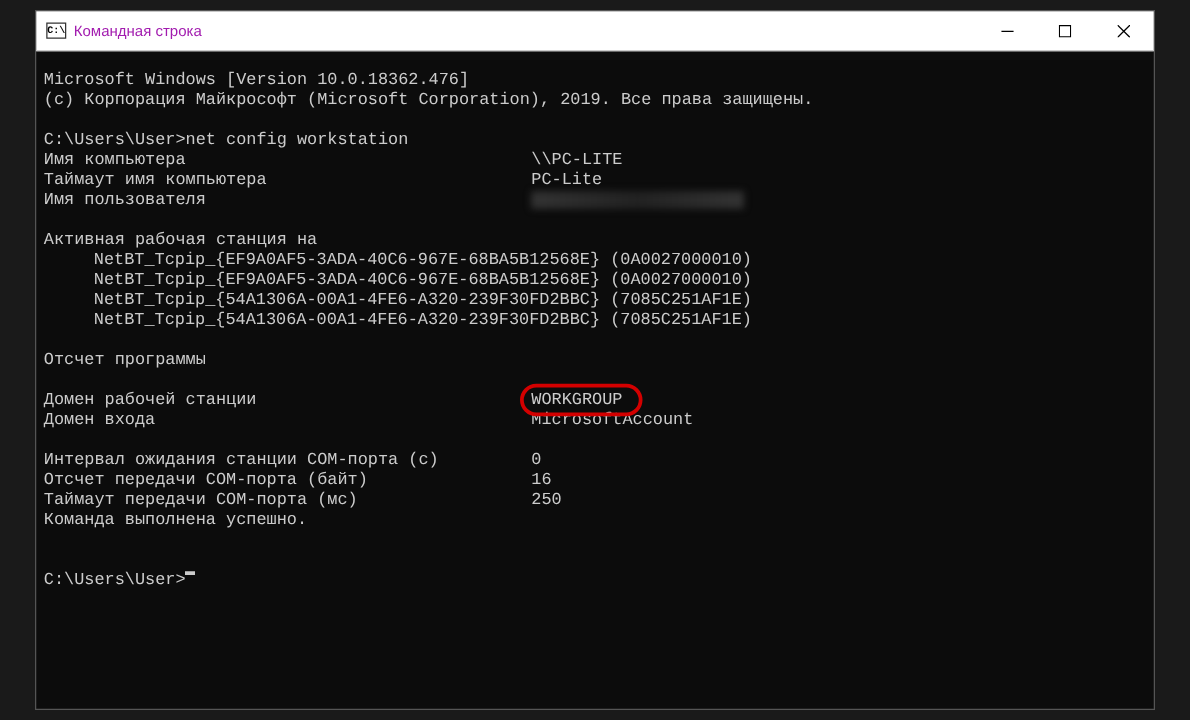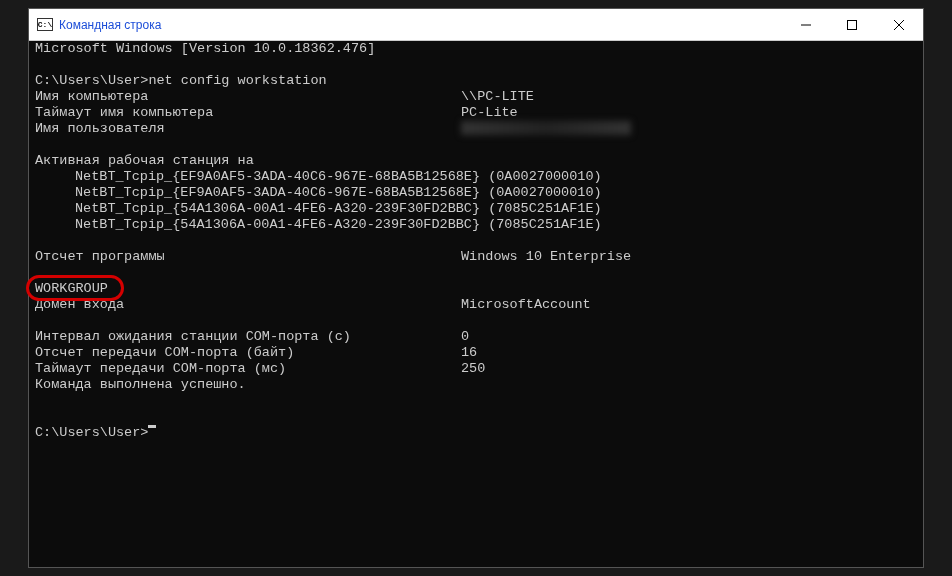--- a/index.html
+++ b/index.html
@@ -42,49 +42,49 @@
     align-items: center;
     justify-content: center;
     font-size: 8px;
     font-weight: bold;
     color: #000;
     line-height: 1;
   }
   .title-text {
     font-family: 'Segoe UI', Tahoma, sans-serif;
     font-size: 12px;
-    color: #1d4ed8;
+    color: #a21caf;
   }
   .window-controls {
     display: flex;
     height: 100%;
   }
   .win-btn {
     width: 46px;
     height: 100%;
     display: flex;
     align-items: center;
     justify-content: center;
     font-family: 'Segoe UI', sans-serif;
     font-size: 11px;
     color: #000;
     cursor: pointer;
   }
   .win-btn.close { width: 48px; }
   .terminal {
-    padding: 0 6px;
+    padding: 16px 6px;
     font-size: 13.5px;
     line-height: 16px;
     color: #ccc;
     white-space: nowrap;
   }
   .terminal .row { height: 16px; }
   .blank { height: 16px; }
   .prompt-line { display: flex; }
-  .kv { display: flex; gap: 36px; }
+  .kv { display: flex; }
   .kv .label { width: 390px; }
   .indent { padding-left: 40px; }
   .blur {
     display: inline-block;
     width: 170px;
     height: 14px;
     filter: blur(3px);
     background: linear-gradient(90deg, #333 0%, #222 50%, #333 100%);
     vertical-align: middle;
   }
@@ -135,20 +135,21 @@
         <svg width="10" height="10" viewBox="0 0 10 10">
             <line x1="0" y1="0" x2="10" y2="10" stroke="#000" stroke-width="1"></line>
             <line x1="10" y1="0" x2="0" y2="10" stroke="#000" stroke-width="1"></line>
           </svg>
       </div>
     </div>
   </div>
 
   <div class="terminal">
     <div class="row">Microsoft Windows [Version 10.0.18362.476]</div>
+    <div class="row">(c) Корпорация Майкрософт (Microsoft Corporation), 2019. Все права защищены.</div>
     <div class="blank"></div>
     <div class="row prompt-line">
       <span>C:\Users\User&gt;</span>
         <span>net config workstation</span>
     </div>
     <div class="row kv">
       <span class="label">Имя компьютера</span>
       <span>\\PC-LITE</span>
     </div>
     <div class="row kv">
@@ -161,24 +162,24 @@
     </div>
     <div class="blank"></div>
     <div class="row">Активная рабочая станция на</div>
     <div class="row indent">NetBT_Tcpip_{EF9A0AF5-3ADA-40C6-967E-68BA5B12568E} (0A0027000010)</div>
     <div class="row indent">NetBT_Tcpip_{EF9A0AF5-3ADA-40C6-967E-68BA5B12568E} (0A0027000010)</div>
     <div class="row indent">NetBT_Tcpip_{54A1306A-00A1-4FE6-A320-239F30FD2BBC} (7085C251AF1E)</div>
     <div class="row indent">NetBT_Tcpip_{54A1306A-00A1-4FE6-A320-239F30FD2BBC} (7085C251AF1E)</div>
     <div class="blank"></div>
     <div class="row kv">
       <span class="label">Отсчет программы</span>
-      <span>Windows 10 Enterprise</span>
-    </div>
-    <div class="blank"></div>
-    <div class="row kv">
+    </div>
+    <div class="blank"></div>
+    <div class="row kv">
+      <span class="label">Домен рабочей станции</span>
       <span class="highlight-wrap">
         <span>WORKGROUP</span>
         <span class="highlight-ring"></span>
       </span>
     </div>
     <div class="row kv">
       <span class="label">Домен входа</span>
       <span>MicrosoftAccount</span>
     </div>
     <div class="blank"></div>

